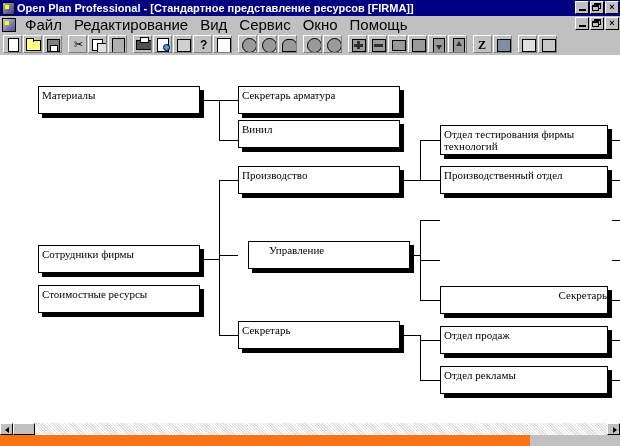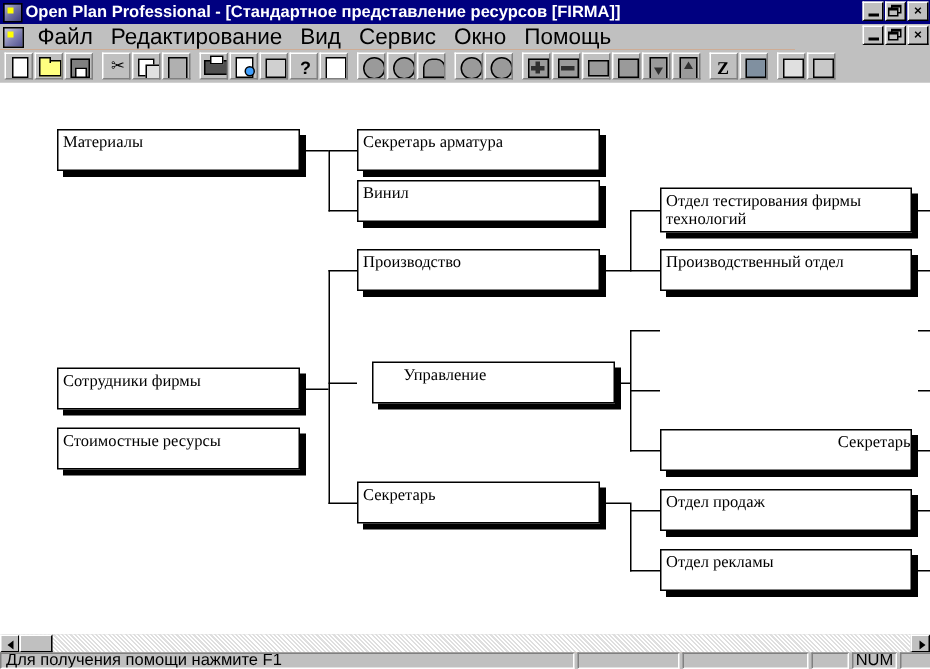--- a/index.html
+++ b/index.html
@@ -384,22 +384,14 @@
         <span class="tri"></span>
       </div>
     <div class="sb-track">
       <div class="sb-thumb"></div>
     </div>
     <div class="sb-arrow right">
         <span class="tri"></span>
       </div>
   </div>
 
-  <div class="statusbar">
-    <div class="sb-panel sb-main">Для получения помощи нажмите F1</div>
-    <div class="sb-panel sb-p2"></div>
-    <div class="sb-panel sb-p3"></div>
-    <div class="sb-panel sb-p4"></div>
-    <div class="sb-panel sb-num">NUM</div>
-    <div class="sb-panel sb-p6"></div>
-  </div>
 
 </div>
 
 </body></html>

